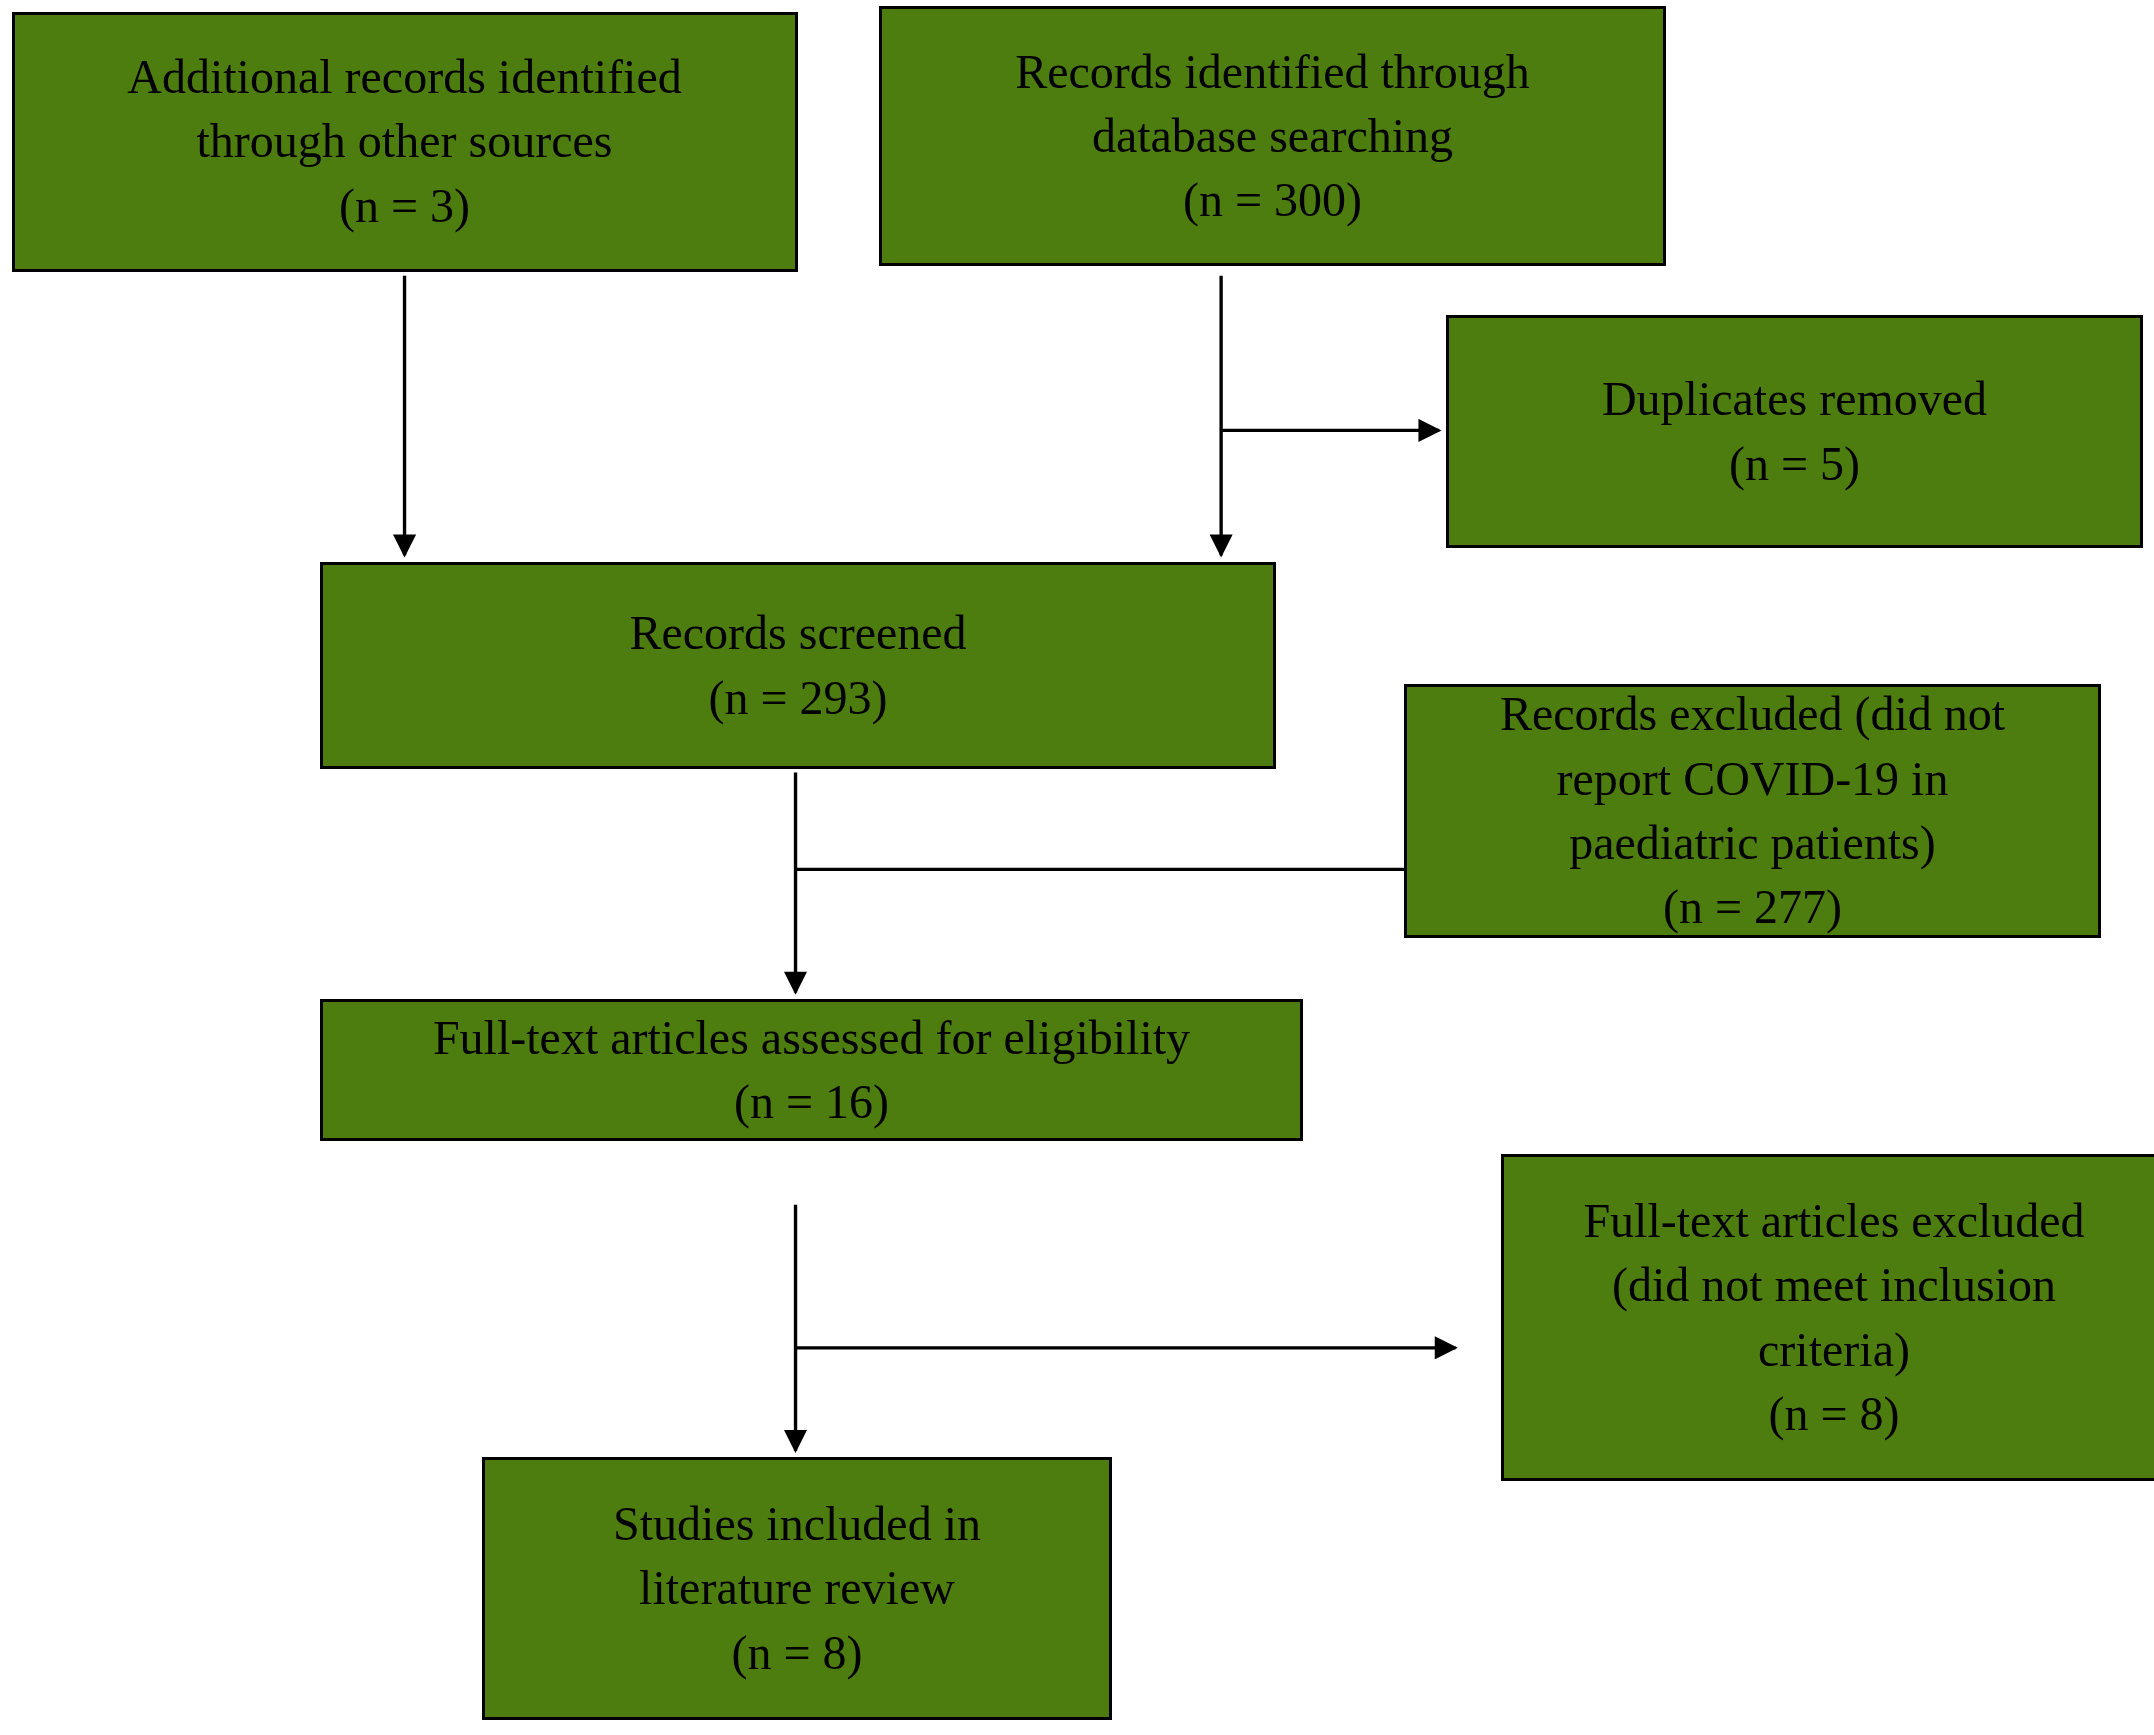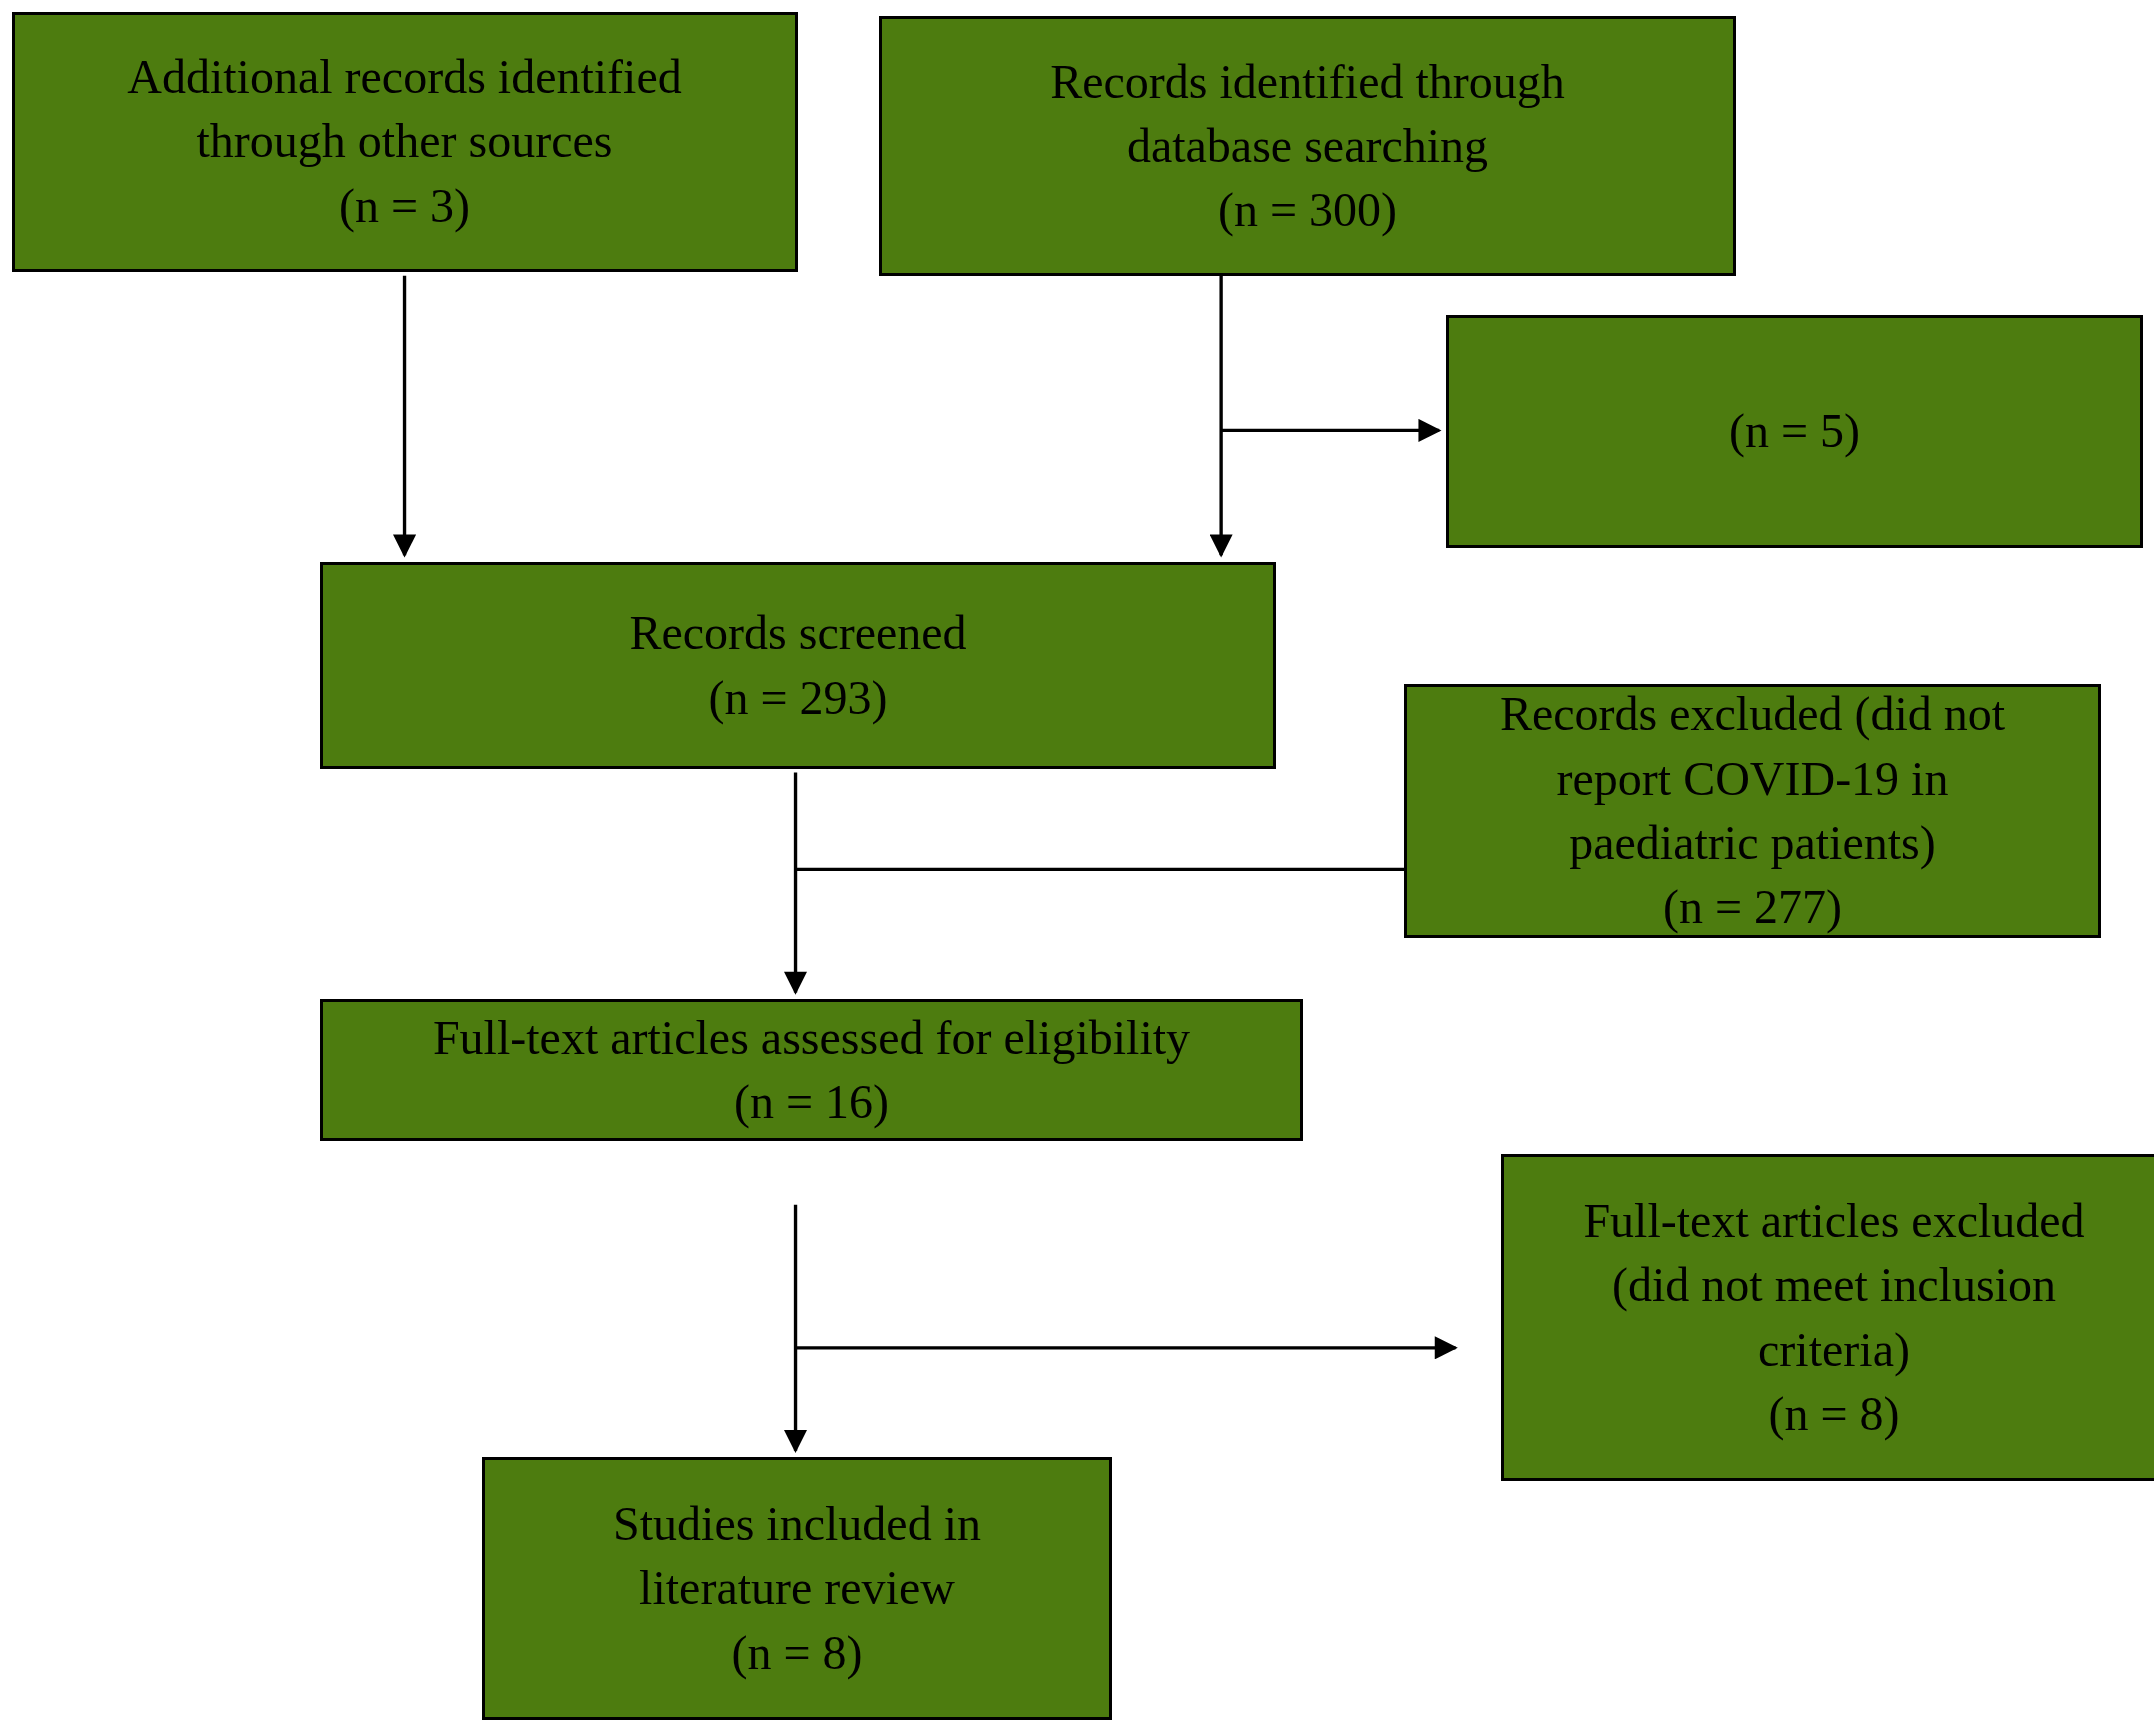--- a/index.html
+++ b/index.html
@@ -31,21 +31,21 @@
     justify-content: center;
   }
   .box-text {
     text-align: center;
     font-size: 48px;
     line-height: 1.34;
     white-space: nowrap;
   }
   
   #box-additional-sources { left: 11.5px;   top: 11.5px;   width: 786px; height: 260px; }
-  #box-database-search    { left: 879px;  top: 16px;   width: 857px; height: 260px; }
+  #box-database-search    { left: 879px;  top: 6px;   width: 787px; height: 260px; }
   #box-duplicates-removed { left: 1446px; top: 315px;  width: 697px; height: 233px; }
   #box-records-screened   { left: 320px;  top: 562px;  width: 956px; height: 207px; }
   #box-records-excluded   { left: 1359px; top: 684px;  width: 697px; height: 254px; margin-left: 45px; }
   #box-fulltext-assessed  { left: 320px;  top: 999px; width: 983px; height: 142px; }
   #box-fulltext-excluded  { left: 1462px; top: 1154px; width: 666px; height: 327px; margin-left: 39px; }
   #box-studies-included   { left: 482px;  top: 1457px; width: 630px; height: 263px; }
 
   .flow-line {
     stroke: #000000;
     stroke-width: 3.5;
@@ -90,20 +90,21 @@
   <div class="box" id="box-database-search">
     <div class="box-text">
       <div>Records identified through</div>
       <div>database searching</div>
       <div>(n = 300)</div>
     </div>
   </div>
 
   <div class="box" id="box-duplicates-removed">
     <div class="box-text">
+      <div>Duplicates removed</div>
       <div>(n = 5)</div>
     </div>
   </div>
 
   <div class="box" id="box-records-screened">
     <div class="box-text">
       <div>Records screened</div>
       <div>(n = 293)</div>
     </div>
   </div>

